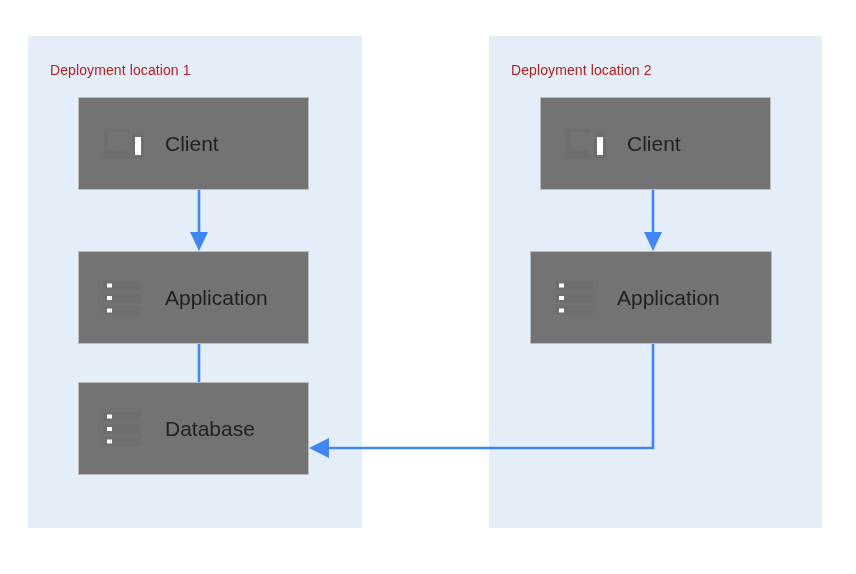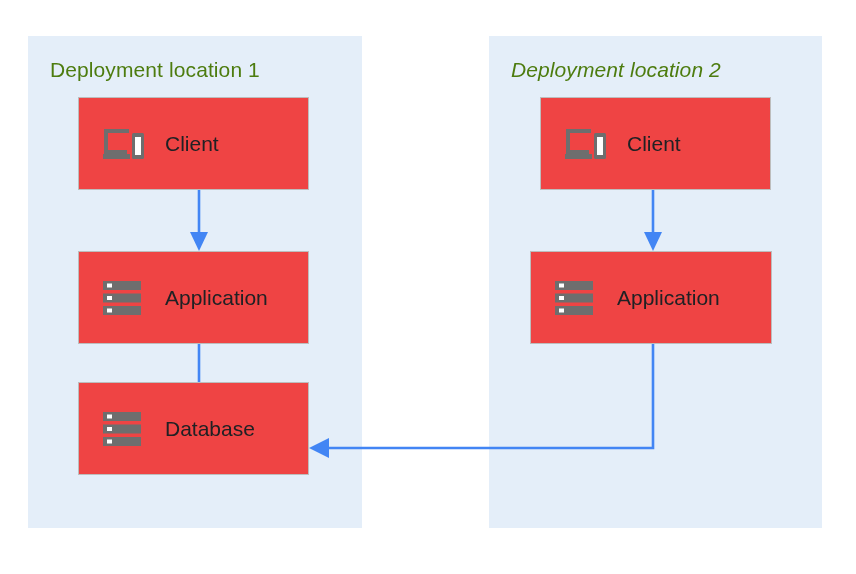--- a/index.html
+++ b/index.html
@@ -20,29 +20,29 @@
     top: 0;
     width: 856px;
     height: 574px;
   }
   .zone {
     position: absolute;
     background: #e4eef9;
   }
   .zone-label {
     position: absolute;
-    font-size: 21px;
-    color: #4d7c0f;
+    font-size: 14px;
+    color: #b91c1c;
     letter-spacing: 0.1px;
     white-space: nowrap;
     line-height: 20px;
   }
   .node {
     position: absolute;
-    background: #ef4444;
+    background: #737373;
     border: 1px solid #bdbdbd;
     box-sizing: border-box;
     display: flex;
     align-items: center;
   }
   .node-icon {
     position: absolute;
     left: 22px;
     top: 50%;
     transform: translateY(-50%);
@@ -70,21 +70,21 @@
 </style>
 </head>
 <body>
 
 <div id="diagram">
 
   <div class="zone" style="left:28px; top:36px; width:334px; height:492px;"></div>
   <div class="zone-label" style="left:50px; top:60px;">Deployment location 1</div>
 
   <div class="zone" style="left:489px; top:36px; width:333px; height:492px;"></div>
-  <div class="zone-label" style="left:511px; top:60px;font-style:italic;">Deployment location 2</div>
+  <div class="zone-label" style="left:511px; top:60px;">Deployment location 2</div>
 
   <svg class="edges" viewBox="0 0 856 574" xmlns="http://www.w3.org/2000/svg">
 
     <g>
       <line x1="199" y1="190" x2="199" y2="234" stroke="#4285f4" stroke-width="2.6"></line>
       <polygon points="199,251 190,232 208,232" fill="#4285f4"></polygon>
     </g>
 
     <g>
       <line x1="199" y1="344" x2="199" y2="388" stroke="#4285f4" stroke-width="2.6"></line>

